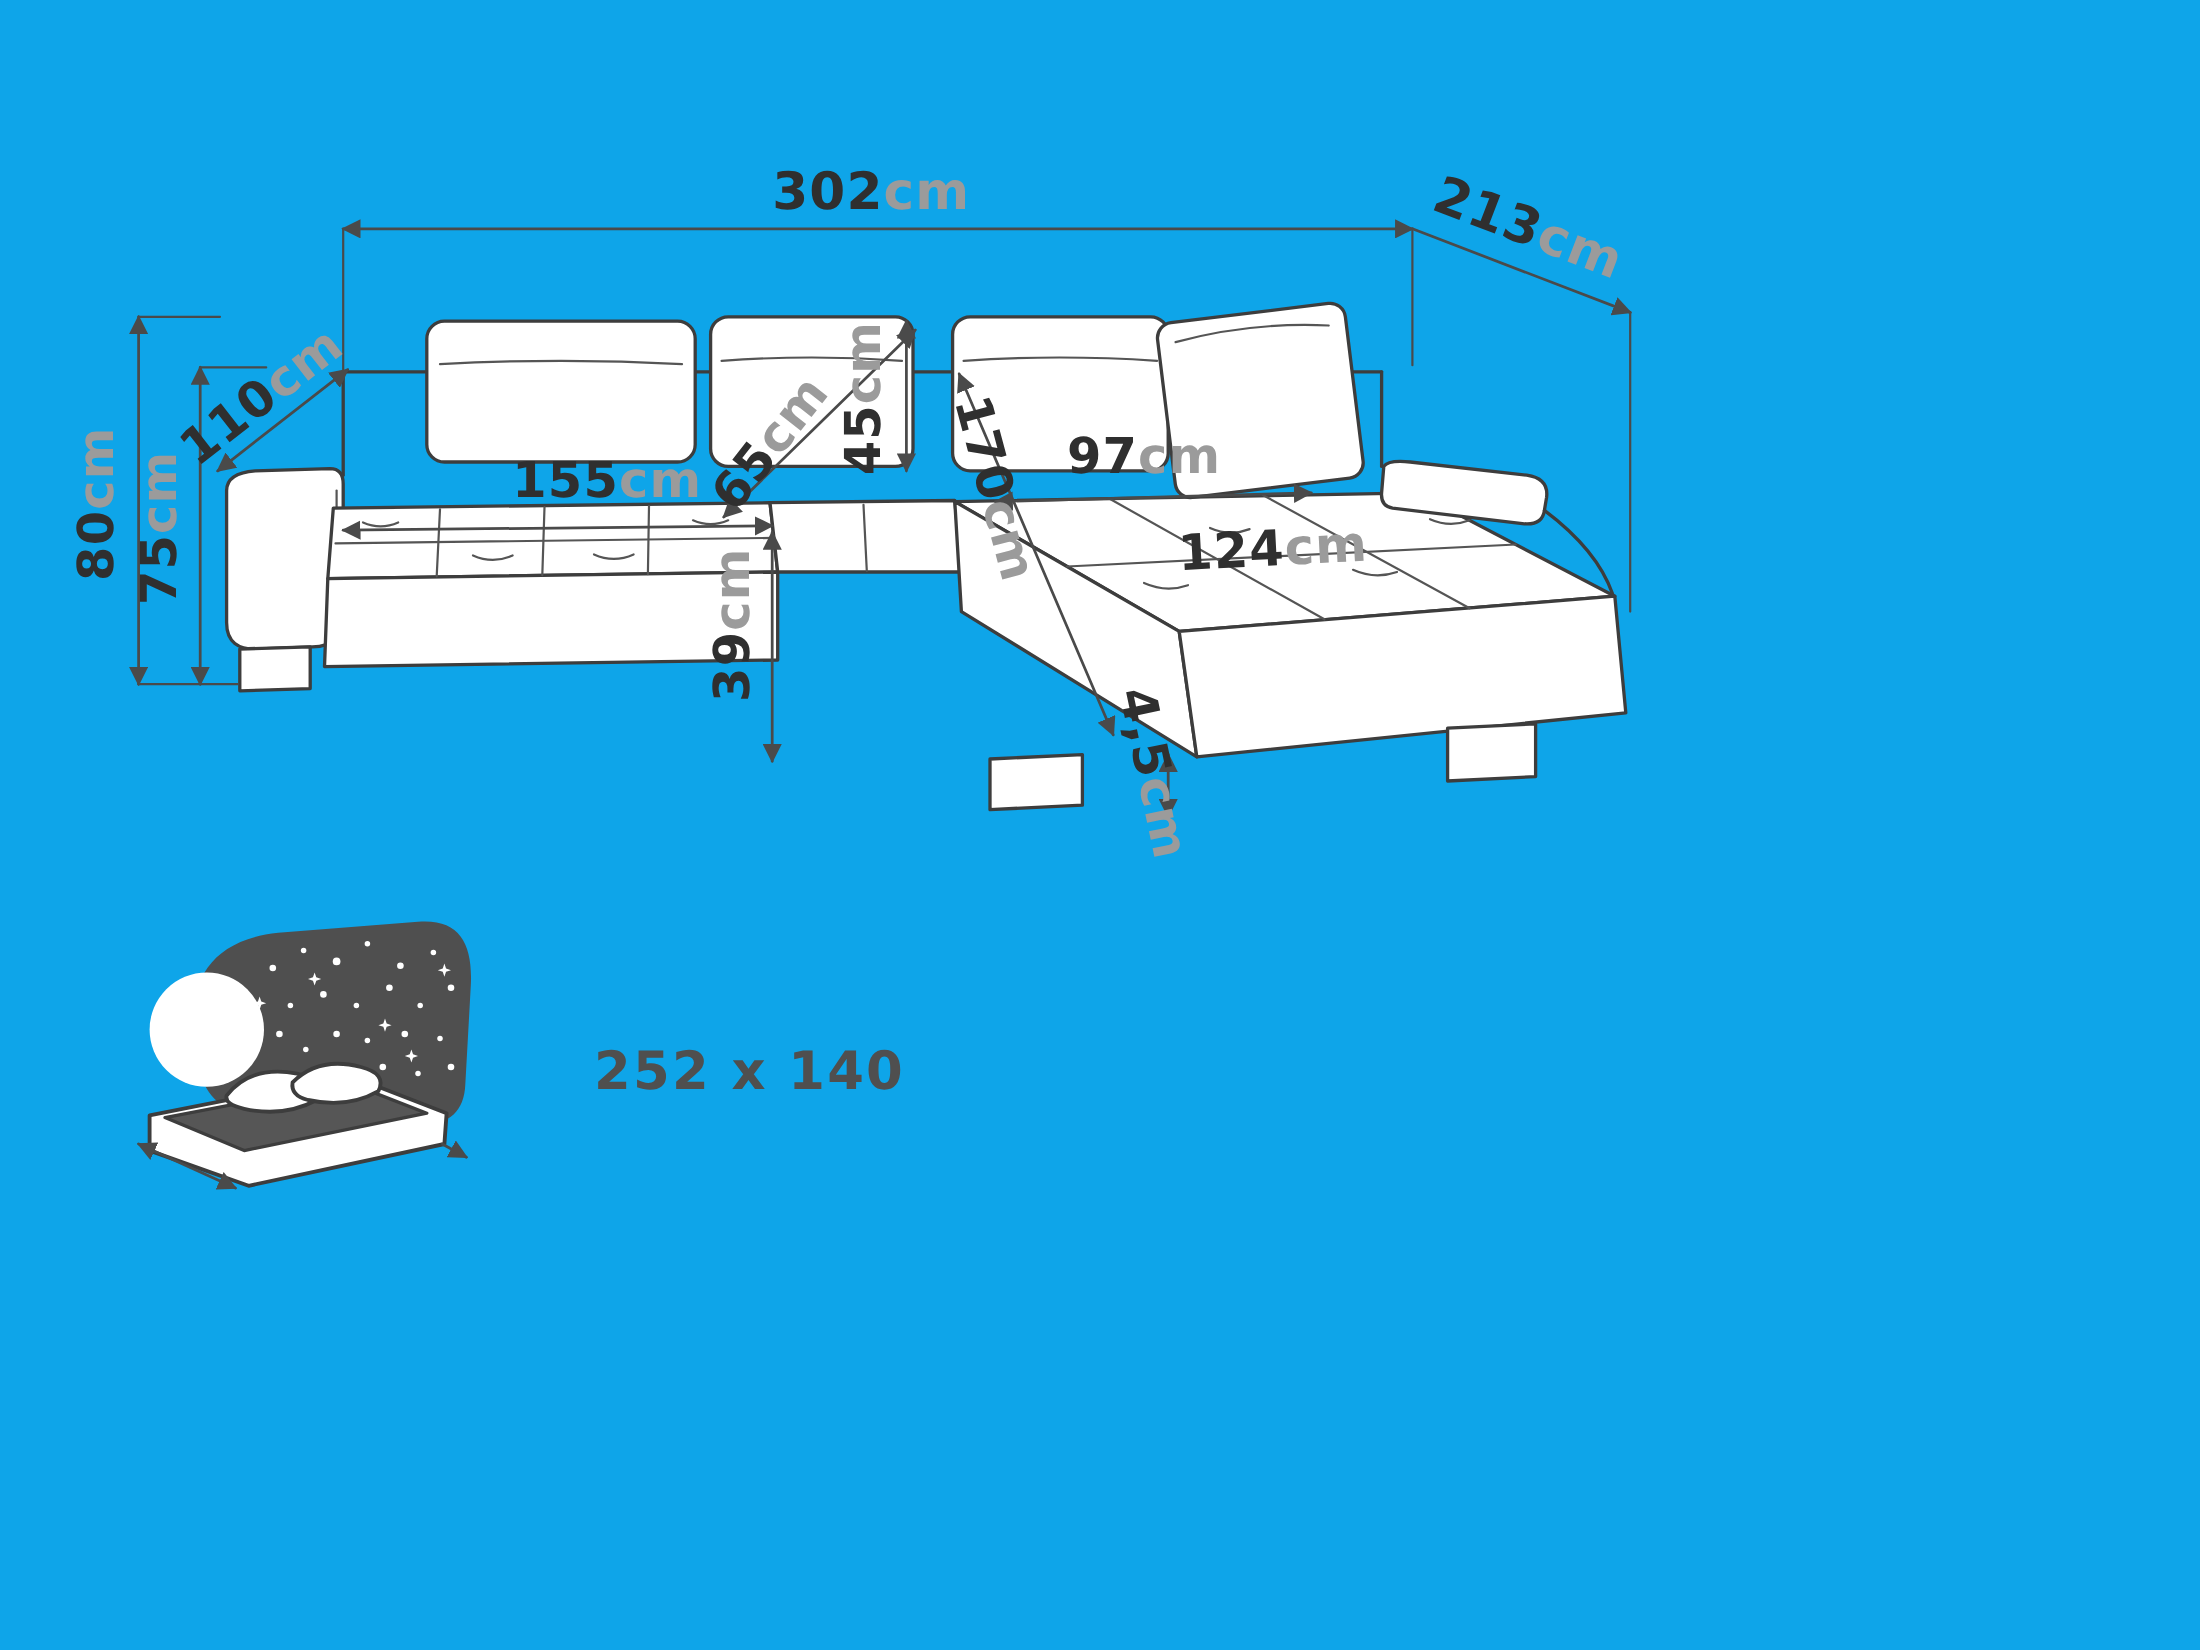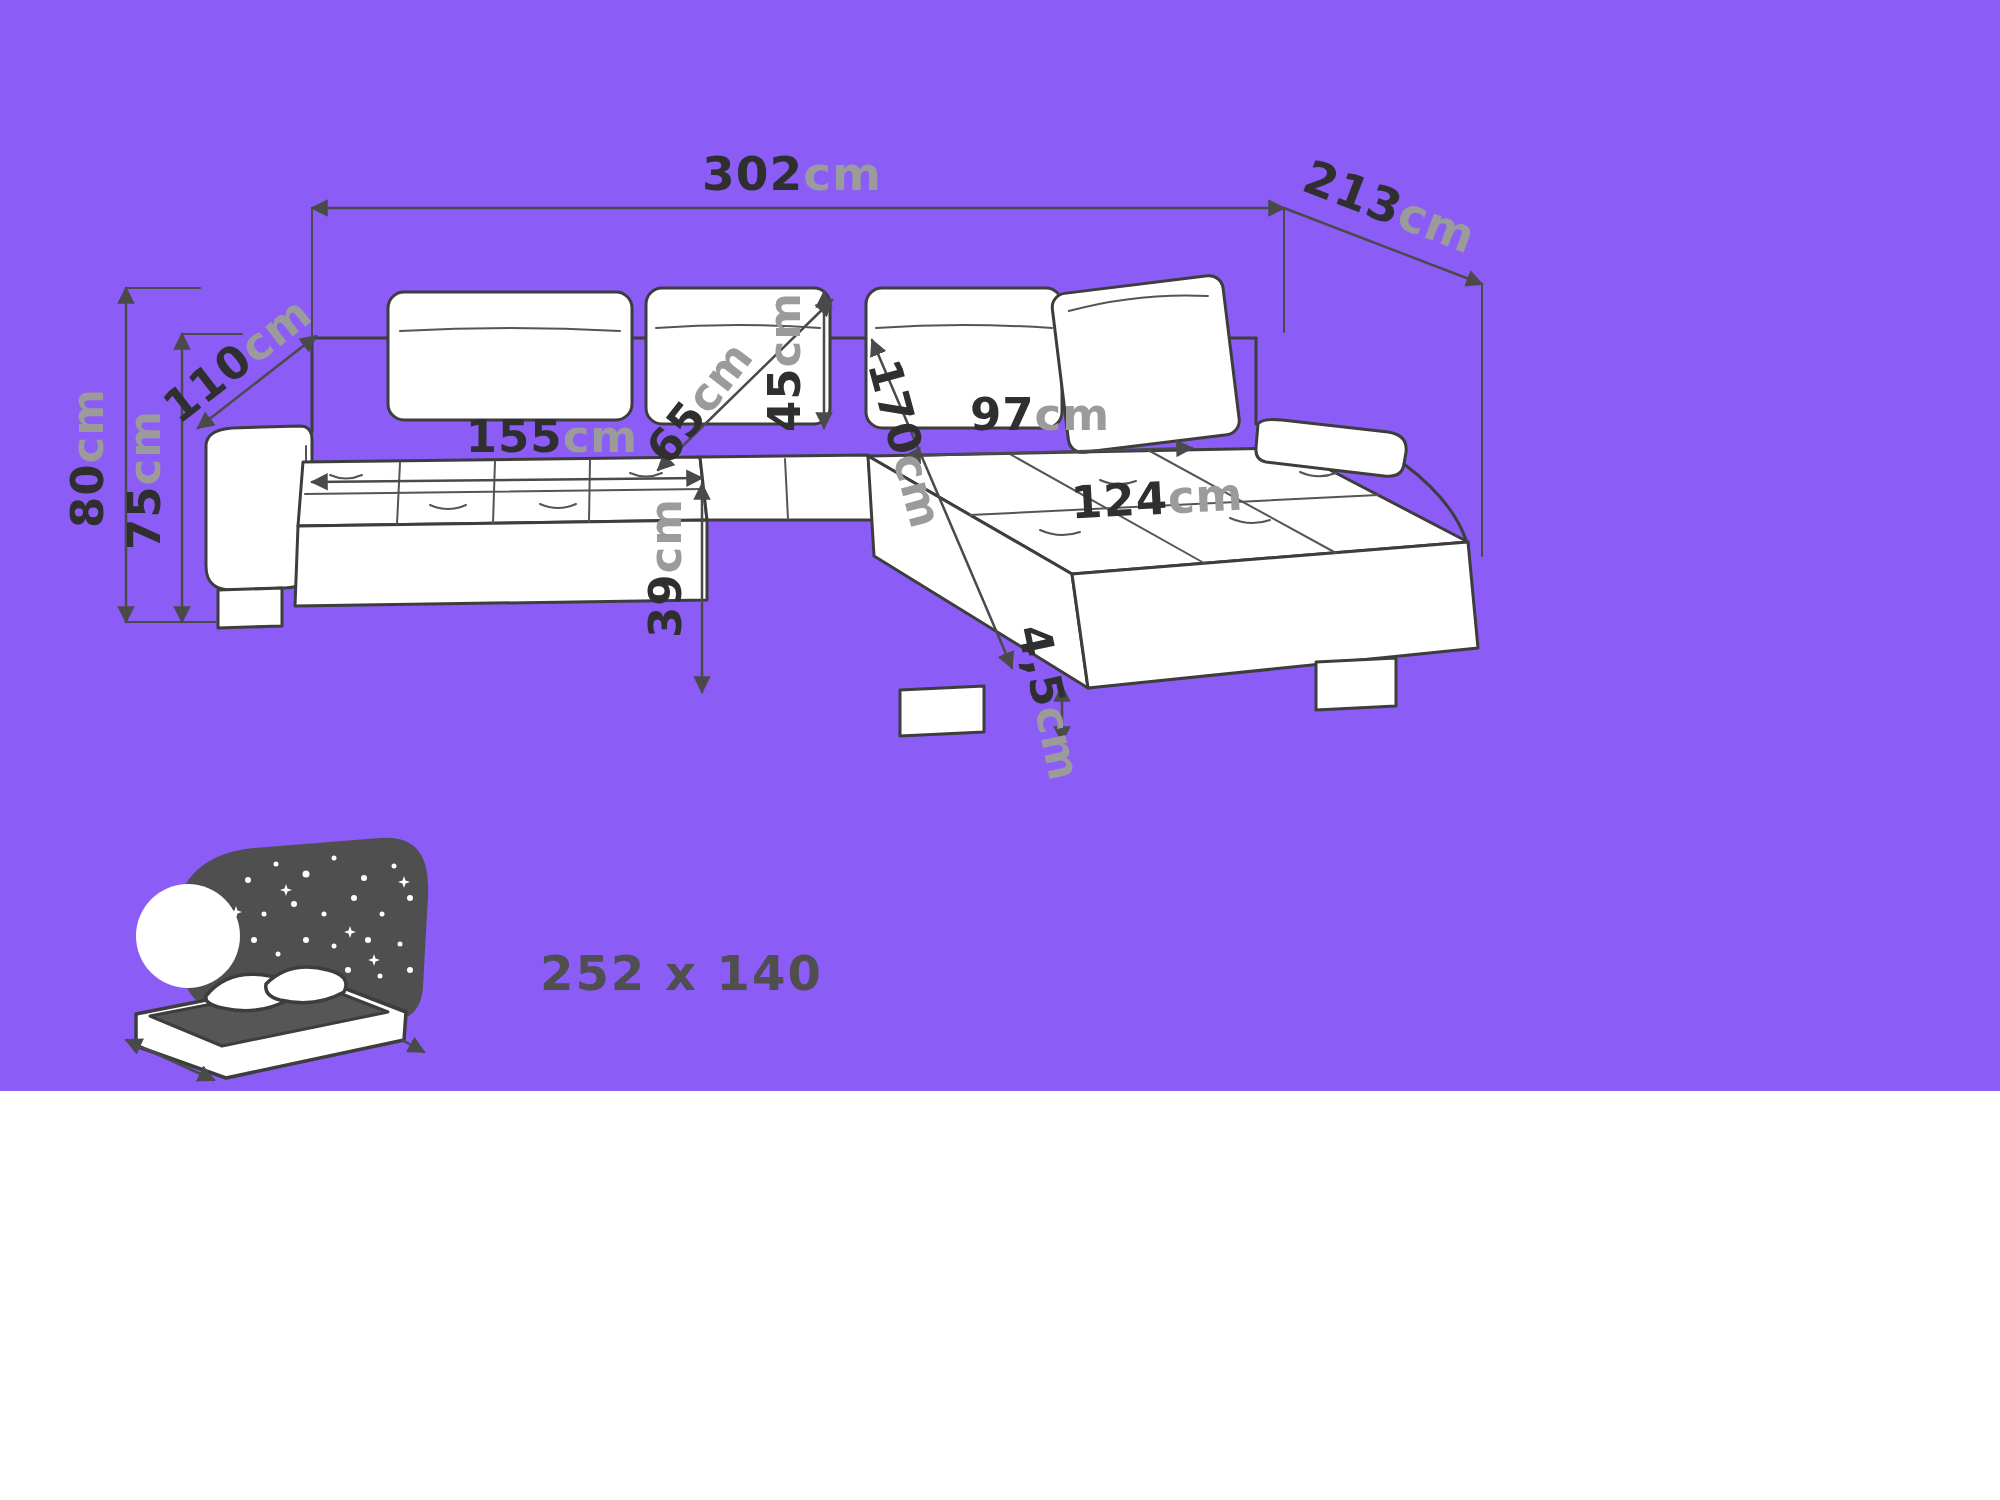--- a/index.html
+++ b/index.html
@@ -1,16 +1,16 @@
 <!DOCTYPE html>
 <html><head>
 <meta charset="utf-8">
 <style>
   html,body{margin:0;padding:0;background:#ffffff;}
-  .canvas{position:relative;width:2000px;height:1091px;background:#8b5cf6;overflow:hidden;
+  .canvas{position:relative;width:2000px;height:1500px;background:#0ea5e9;overflow:hidden;
           font-family:"DejaVu Sans",sans-serif;text-decoration:underline;}
   svg{position:absolute;inset:0;}
   text{font-family:"DejaVu Sans",sans-serif;font-weight:bold;}
   .dim{font-size:45px;letter-spacing:1px;}
   .big{font-size:47px;}
   .num{fill:#2f2f2f;}
   .unit{fill:#9b9b9b;}
   .sofa{fill:none;stroke:#3d3d3d;stroke-width:3;stroke-linecap:round;stroke-linejoin:round;}
   .sofa-fill{fill:#ffffff;stroke:#3d3d3d;stroke-width:3;stroke-linejoin:round;}
   .seam{fill:none;stroke:#555555;stroke-width:2;stroke-linecap:round;}

